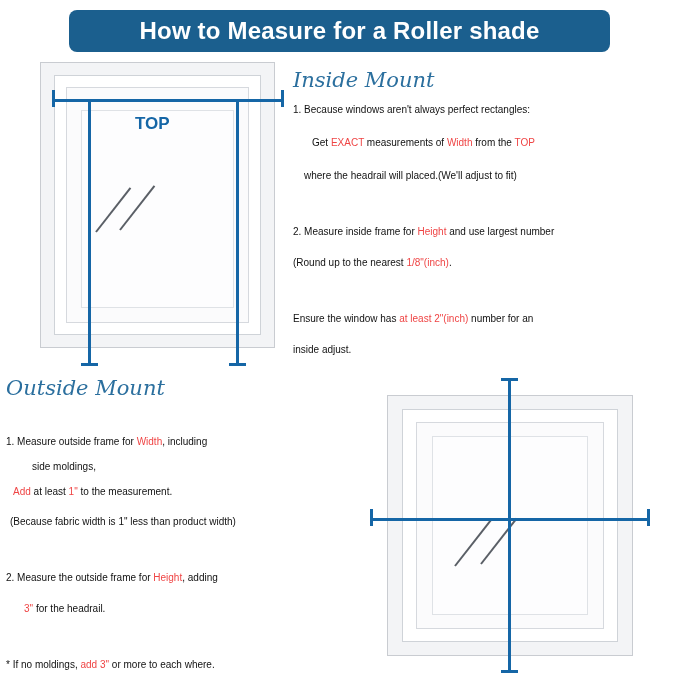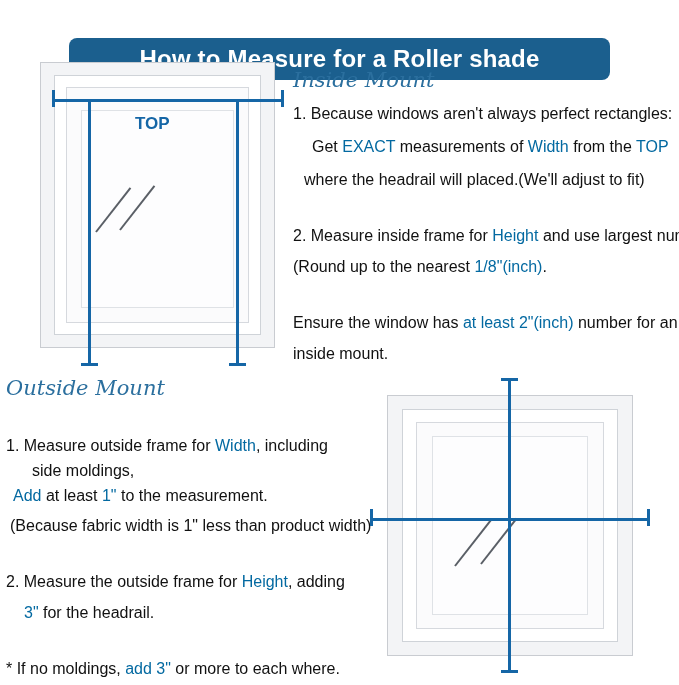--- a/index.html
+++ b/index.html
@@ -21,21 +21,20 @@
     position: absolute;
     left: 69px;
     top: 10px;
     width: 541px;
     height: 42px;
     background: #1b5f8e;
     border-radius: 8px;
     display: flex;
     align-items: center;
     justify-content: center;
-    margin-top: 28px;
   }
   .title-banner .title-text {
     color: #ffffff;
     font-size: 24px;
     font-weight: bold;
     letter-spacing: 0.2px;
     white-space: nowrap;
   }
 
   
@@ -46,26 +45,26 @@
     font-size: 21px;
     color: #2b6f9e;
     white-space: nowrap;
   }
   #inside-mount-heading { left: 293px; top: 68px; }
   #outside-mount-heading { left: 6px; top: 376px; }
 
   
   .text-line {
     position: absolute;
-    font-size: 16px;
+    font-size: 10px;
     color: #111111;
     white-space: nowrap;
     line-height: 1.2;
   }
-  .hl-pink { color: #0369a1; }
+  .hl-pink { color: #ef4444; }
 
   
   .window {
     position: absolute;
   }
   .win-outer {
     position: absolute;
     left: 0; top: 0;
     width: 100%;
     height: 100%;
@@ -174,21 +173,21 @@
 
 <div class="text-line" style="left:293px; top:257px;text-align:right;">
   <span>(Round up to the nearest </span><span class="hl-pink">1/8"(inch)</span><span>.</span>
 </div>
 
 <div class="text-line" style="left:293px; top:313px;">
   <span>Ensure the window has </span><span class="hl-pink">at least 2"(inch)</span><span> number for an</span>
 </div>
 
 <div class="text-line" style="left:293px; top:344px;">
-  <span>inside mount.</span>
+  <span>inside adjust.</span>
 </div>
 
 <div class="section-heading" id="outside-mount-heading">Outside Mount</div>
 
 <div class="text-line" style="left:6px; top:436px;">
   <span>1. Measure outside frame for </span><span class="hl-pink">Width</span><span>, including</span>
 </div>
 
 <div class="text-line" style="left:32px; top:461px;">
   <span>side moldings,</span>

